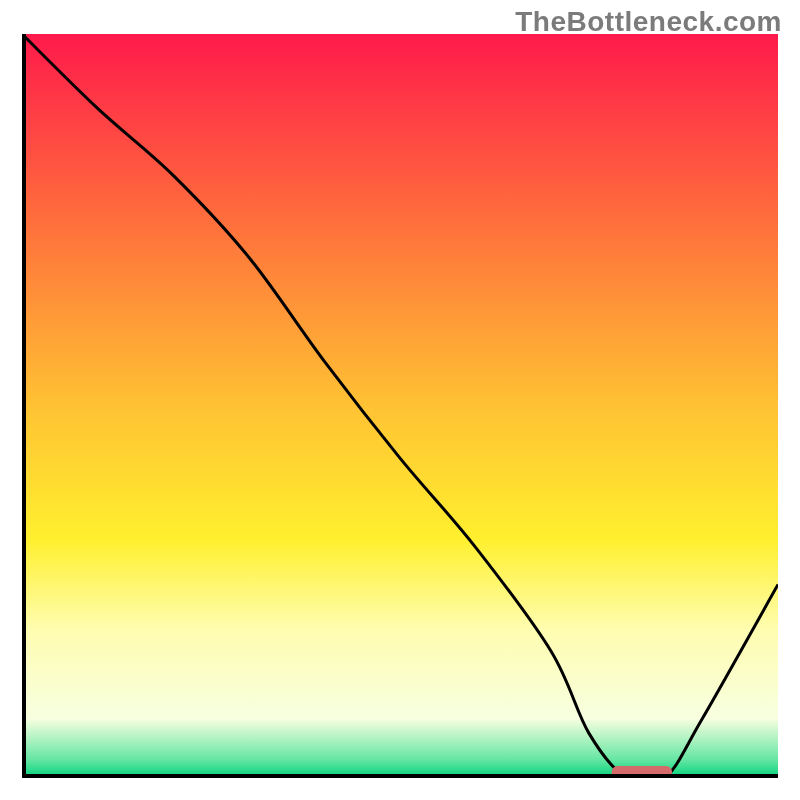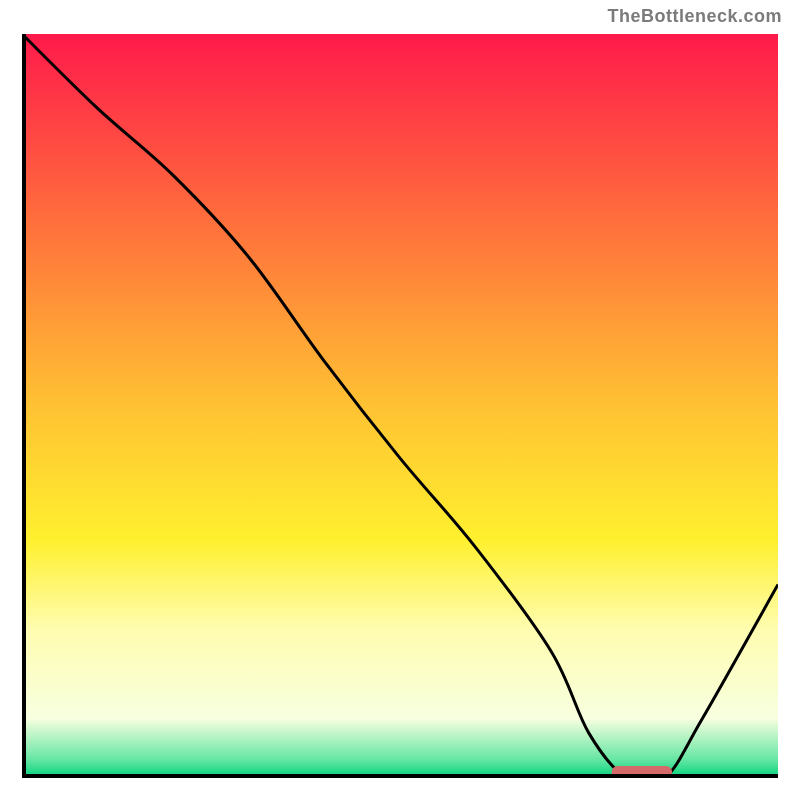--- a/index.html
+++ b/index.html
@@ -13,21 +13,21 @@
   }
   .container {
     position: relative;
     width: 800px;
     height: 800px;
   }
   .watermark {
     position: absolute;
     top: 6px;
     right: 18px;
-    font-size: 18px;
+    font-size: 28px;
     font-weight: 600;
     color: #7b7b7b;
     letter-spacing: 0.5px;
     z-index: 10;
   }
   .plot-frame {
     position: absolute;
     left: 22px;
     top: 34px;
     width: 756px;

